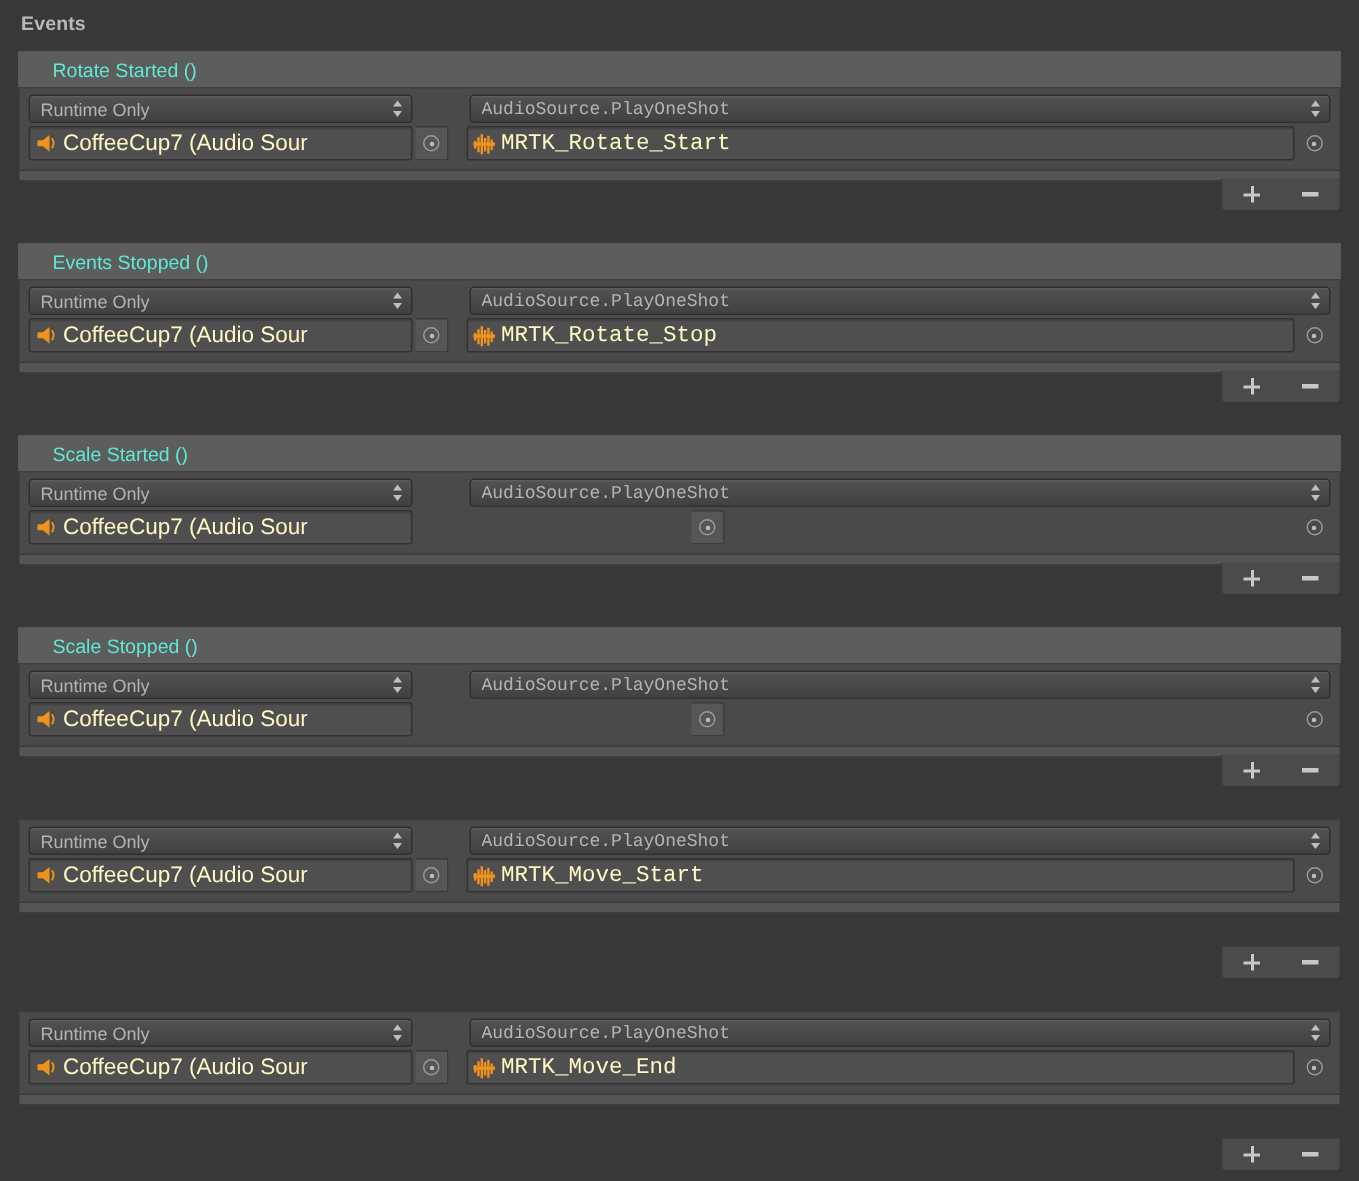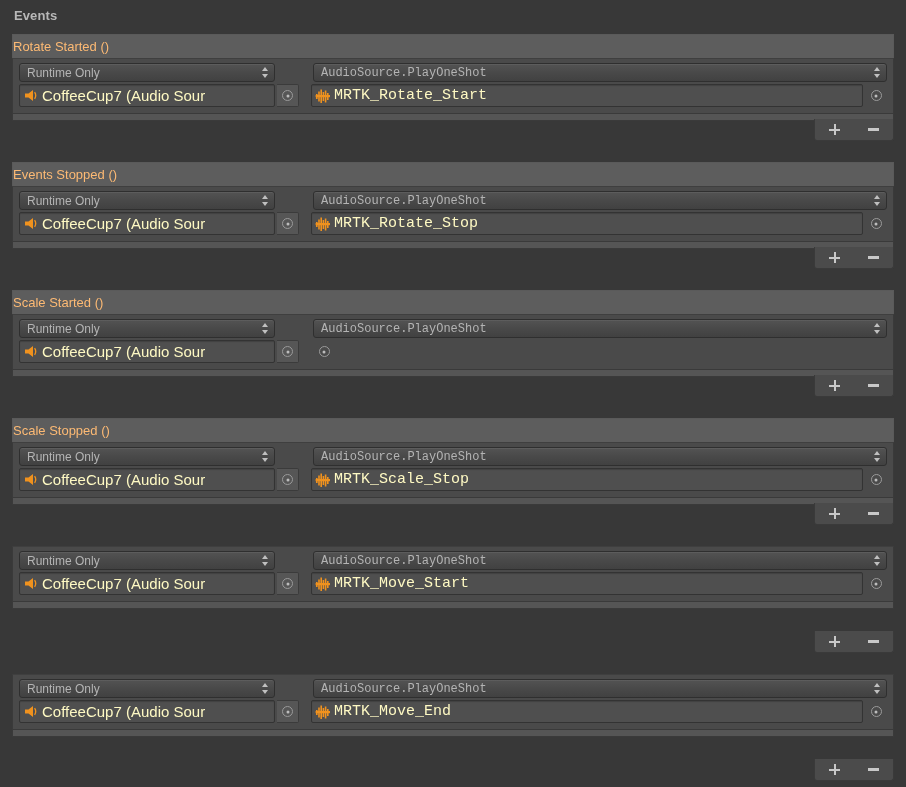--- a/index.html
+++ b/index.html
@@ -39,22 +39,22 @@
 
   
   .event-header {
     height: 24px;
     background: #5d5d5d;
     border: 1px solid #5a5a5a;
     border-bottom: none;
     box-sizing: border-box;
     display: flex;
     align-items: center;
-    padding-left: 0;
-    color: #fdba74;
+    padding-left: 22px;
+    color: #5eead4;
     font-size: 13px;
   }
 
   
   .event-body {
     background: #4a4a4a;
     border: 1px solid #3a3a3a;
     border-top: 1px solid #3f3f3f;
     box-sizing: border-box;
     padding: 4px 6px 6px 6px;
@@ -62,20 +62,21 @@
 
   .call-row {
     display: flex;
     flex-direction: column;
     gap: 2px;
   }
 
   .row-line {
     display: flex;
     align-items: center;
+    justify-content: space-between;
   }
 
   
   .col-left  { width: 256px; flex: 0 0 256px; }
   .col-picker{ width: 26px;  flex: 0 0 26px; }
   .gap       { width: 12px;  flex: 0 0 12px; }
   .col-right { flex: 1 1 auto; font-family: Liberation Mono, monospace; }
 
   
   .unity-popup {
@@ -426,43 +427,80 @@
                     <path d="M2 5.5 L5.5 5.5 L10 2 L10 13 L5.5 9.5 L2 9.5 Z" fill="#f0921e"></path>
                     <path d="M11.6 4.2 q2.3 3.3 0 6.6" stroke="#f0921e" stroke-width="1.3" fill="none"></path>
                   </svg>
                 </span>
                 <span class="oname">CoffeeCup7 (Audio Sour</span>
               </div>
               <div class="picker-btn">
                 <span class="target-ring"></span>
               </div>
               <div class="gap"></div>
+              <div class="picker-btn flat">
+                <span class="target-ring"></span>
+              </div>
+            </div>
+          </div>
+        </div>
+        <div class="list-footerline"></div>
+      </div>
+      <div class="event-group" style="top: 546px;">
+        <div class="event-body">
+          <div class="call-row">
+            <div class="row-line">
+              <div class="unity-popup col-left">
+                <span class="lbl">Runtime Only</span>
+                <span class="popup-arrows"></span>
+              </div>
+              <div class="col-picker"></div>
+              <div class="gap"></div>
+              <div class="unity-popup col-right">
+                <span class="lbl">AudioSource.PlayOneShot</span>
+                <span class="popup-arrows"></span>
+              </div>
+            </div>
+            <div class="row-line">
+              <div class="objfield col-left">
+                <span class="icon-audiosource">
+                  <svg width="16" height="15" viewBox="0 0 16 15">
+                    <path d="M2 5.5 L5.5 5.5 L10 2 L10 13 L5.5 9.5 L2 9.5 Z" fill="#f0921e"></path>
+                    <path d="M11.6 4.2 q2.3 3.3 0 6.6" stroke="#f0921e" stroke-width="1.3" fill="none"></path>
+                  </svg>
+                </span>
+                <span class="oname">CoffeeCup7 (Audio Sour</span>
+              </div>
+              <div class="picker-btn">
+                <span class="target-ring"></span>
+              </div>
+              <div class="gap"></div>
               <div class="objfield clip col-right">
                 <span class="icon-audioclip">
                   <svg width="16" height="14" viewBox="0 0 16 14">
                     <rect x="1" y="5" width="1.6" height="5" fill="#f0921e"></rect>
                     <rect x="3.2" y="2.5" width="1.6" height="10" fill="#f0921e"></rect>
                     <rect x="5.4" y="0.5" width="1.6" height="13.5" fill="#f0921e"></rect>
                     <rect x="7.6" y="3" width="1.6" height="9" fill="#f0921e"></rect>
                     <rect x="9.8" y="1.5" width="1.6" height="12" fill="#f0921e"></rect>
                     <rect x="12" y="4" width="1.6" height="7" fill="#f0921e"></rect>
                     <rect x="0.6" y="6" width="14.4" height="2.2" fill="#f0921e"></rect>
                   </svg>
                 </span>
-                <span class="oname">MRTK_Scale_Stop</span>
+                <span class="oname">MRTK_Move_Start</span>
               </div>
               <div class="picker-btn flat">
                 <span class="target-ring"></span>
               </div>
             </div>
           </div>
         </div>
         <div class="list-footerline"></div>
       </div>
-      <div class="event-group" style="top: 546px;">
+      <div class="event-group" style="top: 674px;">
         <div class="event-body">
           <div class="call-row">
             <div class="row-line">
               <div class="unity-popup col-left">
                 <span class="lbl">Runtime Only</span>
                 <span class="popup-arrows"></span>
               </div>
               <div class="col-picker"></div>
               <div class="gap"></div>
               <div class="unity-popup col-right">
@@ -489,71 +527,20 @@
                   <svg width="16" height="14" viewBox="0 0 16 14">
                     <rect x="1" y="5" width="1.6" height="5" fill="#f0921e"></rect>
                     <rect x="3.2" y="2.5" width="1.6" height="10" fill="#f0921e"></rect>
                     <rect x="5.4" y="0.5" width="1.6" height="13.5" fill="#f0921e"></rect>
                     <rect x="7.6" y="3" width="1.6" height="9" fill="#f0921e"></rect>
                     <rect x="9.8" y="1.5" width="1.6" height="12" fill="#f0921e"></rect>
                     <rect x="12" y="4" width="1.6" height="7" fill="#f0921e"></rect>
                     <rect x="0.6" y="6" width="14.4" height="2.2" fill="#f0921e"></rect>
                   </svg>
                 </span>
-                <span class="oname">MRTK_Move_Start</span>
-              </div>
-              <div class="picker-btn flat">
-                <span class="target-ring"></span>
-              </div>
-            </div>
-          </div>
-        </div>
-        <div class="list-footerline"></div>
-      </div>
-      <div class="event-group" style="top: 674px;">
-        <div class="event-body">
-          <div class="call-row">
-            <div class="row-line">
-              <div class="unity-popup col-left">
-                <span class="lbl">Runtime Only</span>
-                <span class="popup-arrows"></span>
-              </div>
-              <div class="col-picker"></div>
-              <div class="gap"></div>
-              <div class="unity-popup col-right">
-                <span class="lbl">AudioSource.PlayOneShot</span>
-                <span class="popup-arrows"></span>
-              </div>
-            </div>
-            <div class="row-line">
-              <div class="objfield col-left">
-                <span class="icon-audiosource">
-                  <svg width="16" height="15" viewBox="0 0 16 15">
-                    <path d="M2 5.5 L5.5 5.5 L10 2 L10 13 L5.5 9.5 L2 9.5 Z" fill="#f0921e"></path>
-                    <path d="M11.6 4.2 q2.3 3.3 0 6.6" stroke="#f0921e" stroke-width="1.3" fill="none"></path>
-                  </svg>
-                </span>
-                <span class="oname">CoffeeCup7 (Audio Sour</span>
-              </div>
-              <div class="picker-btn">
-                <span class="target-ring"></span>
-              </div>
-              <div class="gap"></div>
-              <div class="objfield clip col-right">
-                <span class="icon-audioclip">
-                  <svg width="16" height="14" viewBox="0 0 16 14">
-                    <rect x="1" y="5" width="1.6" height="5" fill="#f0921e"></rect>
-                    <rect x="3.2" y="2.5" width="1.6" height="10" fill="#f0921e"></rect>
-                    <rect x="5.4" y="0.5" width="1.6" height="13.5" fill="#f0921e"></rect>
-                    <rect x="7.6" y="3" width="1.6" height="9" fill="#f0921e"></rect>
-                    <rect x="9.8" y="1.5" width="1.6" height="12" fill="#f0921e"></rect>
-                    <rect x="12" y="4" width="1.6" height="7" fill="#f0921e"></rect>
-                    <rect x="0.6" y="6" width="14.4" height="2.2" fill="#f0921e"></rect>
-                  </svg>
-                </span>
                 <span class="oname">MRTK_Move_End</span>
               </div>
               <div class="picker-btn flat">
                 <span class="target-ring"></span>
               </div>
             </div>
           </div>
         </div>
         <div class="list-footerline"></div>
       </div>

